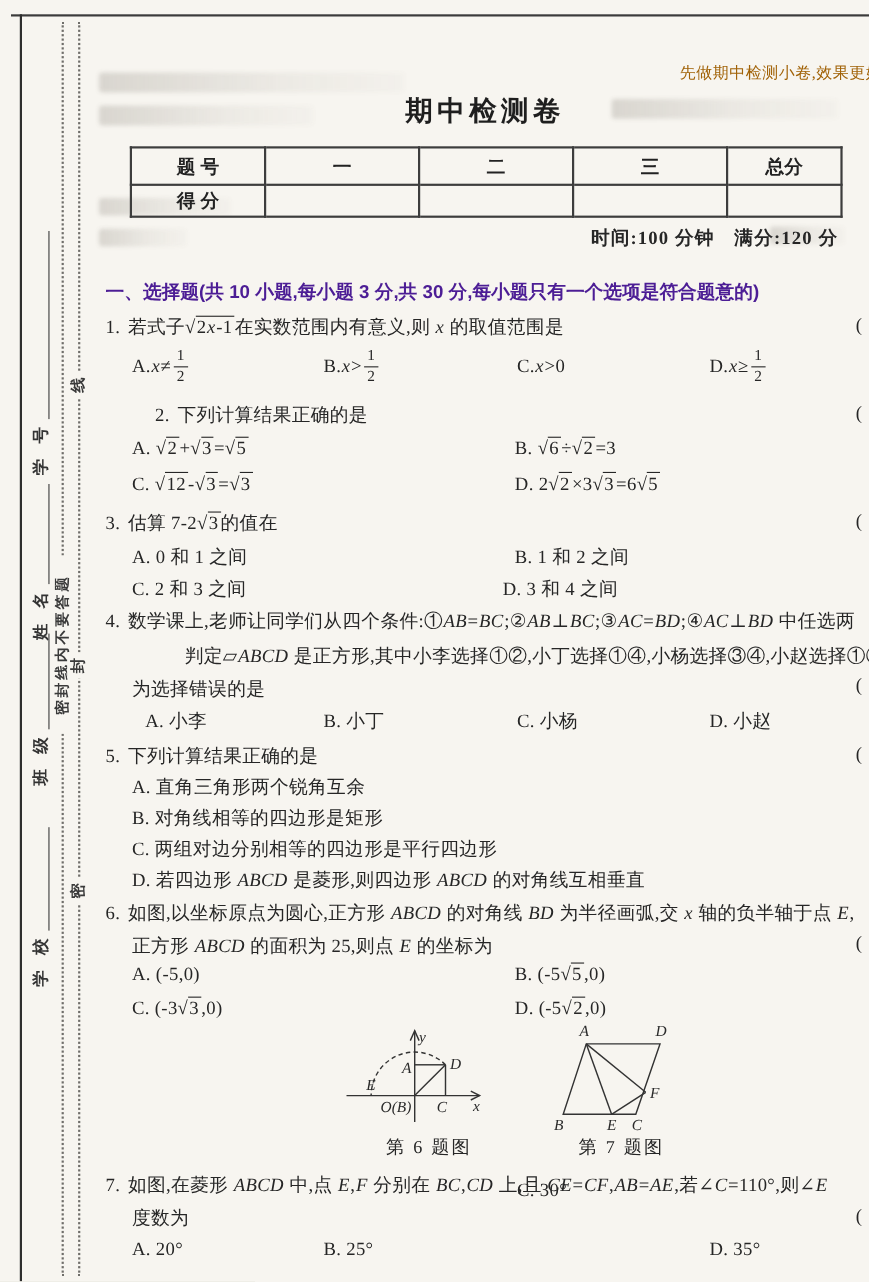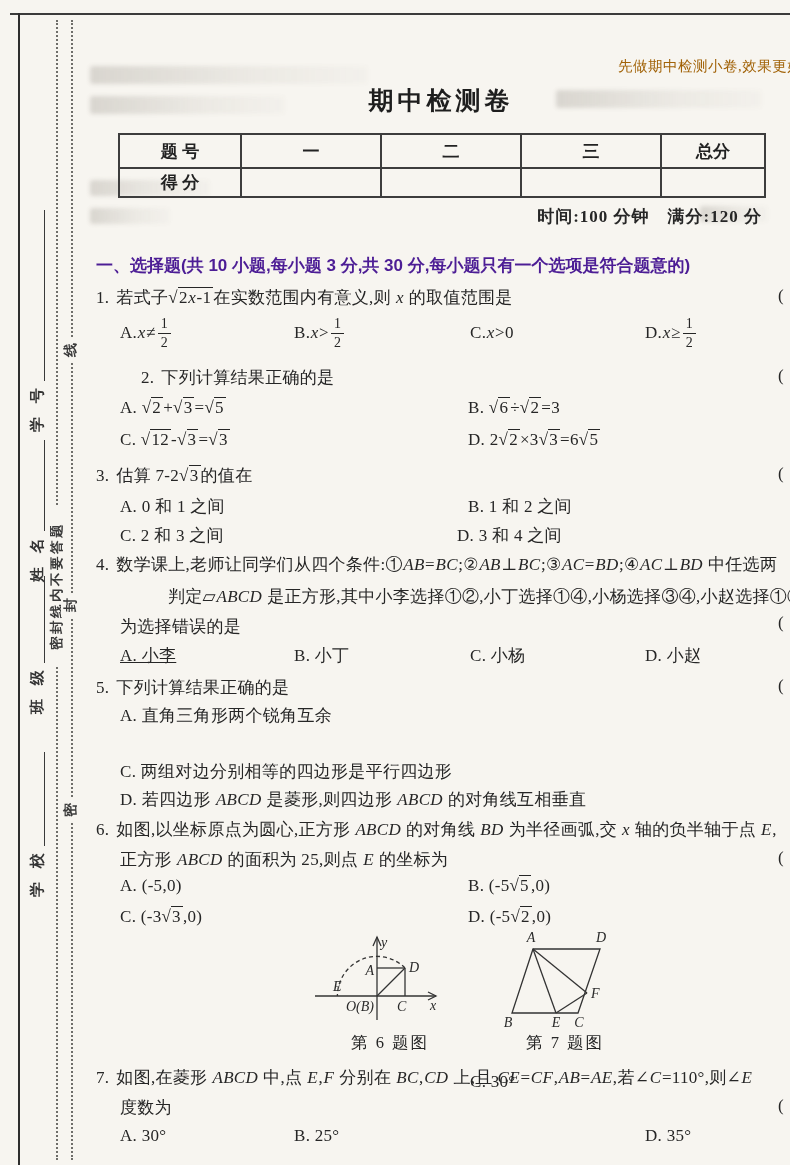--- a/index.html
+++ b/index.html
@@ -160,30 +160,31 @@
   <span class="opt" style="left:468px;top:495px;">B. 1 和 2 之间</span>
   <span class="opt" style="left:120px;top:524px;">C. 2 和 3 之间</span>
   <span class="opt" style="left:457px;top:524px;">D. 3 和 4 之间</span>
 
   <div class="abs stem" style="left:96px;top:553px;">
     <span class="qn">4.</span><span>数学课上,老师让同学们从四个条件:①<i>AB</i>=<i>BC</i>;②<i>AB</i>⊥<i>BC</i>;③<i>AC</i>=<i>BD</i>;④<i>AC</i>⊥<i>BD</i> 中任选两</span>
   </div>
   <div class="abs stem" style="left:120px;top:585px;margin-left:48px;">判定▱<i>ABCD</i> 是正方形,其中小李选择①②,小丁选择①④,小杨选择③④,小赵选择①③,你</div>
   <div class="abs stem" style="left:120px;top:615px;">为选择错误的是</div>
   <span class="paren" style="top:613px;">(</span>
-  <span class="opt" style="left:120px;top:644px;text-decoration:underline;">A. 小李</span>
+  <span class="opt" style="left:132px;top:644px;">A. 小李</span>
   <span class="opt" style="left:294px;top:644px;">B. 小丁</span>
   <span class="opt" style="left:470px;top:644px;">C. 小杨</span>
   <span class="opt" style="left:645px;top:644px;">D. 小赵</span>
 
   <div class="abs stem" style="left:96px;top:676px;">
     <span class="qn">5.</span><span>下列计算结果正确的是</span>
   </div>
   <span class="paren" style="top:676px;">(</span>
   <span class="opt" style="left:120px;top:704px;">A. 直角三角形两个锐角互余</span>
+  <span class="opt" style="left:120px;top:732px;">B. 对角线相等的四边形是矩形</span>
   <span class="opt" style="left:120px;top:760px;">C. 两组对边分别相等的四边形是平行四边形</span>
   <span class="opt" style="left:120px;top:788px;">D. 若四边形 <i>ABCD</i> 是菱形,则四边形 <i>ABCD</i> 的对角线互相垂直</span>
 
   <div class="abs stem" style="left:96px;top:818px;">
     <span class="qn">6.</span><span>如图,以坐标原点为圆心,正方形 <i>ABCD</i> 的对角线 <i>BD</i> 为半径画弧,交 <i>x</i> 轴的负半轴于点 <i>E</i>,</span>
   </div>
   <div class="abs stem" style="left:120px;top:848px;">正方形 <i>ABCD</i> 的面积为 25,则点 <i>E</i> 的坐标为</div>
   <span class="paren" style="top:848px;">(</span>
   <span class="opt" style="left:120px;top:876px;">A. (-5,0)</span>
   <span class="opt" style="left:468px;top:876px;">B. (-5<span class="sq"><span class="rd">√</span><span class="ov">5</span></span>,0)</span>
@@ -225,18 +226,18 @@
     <text x="109" y="107" text-anchor="middle">C</text>
     <text x="121" y="78">F</text>
   </svg>
   <div class="figcap" style="left:470px;top:1032px;width:190px;">第 7 题图</div>
 
   <div class="abs stem" style="left:96px;top:1066px;">
     <span class="qn">7.</span><span>如图,在菱形 <i>ABCD</i> 中,点 <i>E</i>,<i>F</i> 分别在 <i>BC</i>,<i>CD</i> 上,且 <i>CE</i>=<i>CF</i>,<i>AB</i>=<i>AE</i>,若∠<i>C</i>=110°,则∠<i>E</i></span>
   </div>
   <div class="abs stem" style="left:120px;top:1096px;">度数为</div>
   <span class="paren" style="top:1096px;">(</span>
-  <span class="opt" style="left:120px;top:1126px;">A. 30°</span>
+  <span class="opt" style="left:120px;top:1126px;">A. 20°</span>
   <span class="opt" style="left:294px;top:1126px;">B. 25°</span>
   <span class="opt" style="left:470px;top:1072px;">C. 30°</span>
   <span class="opt" style="left:645px;top:1126px;">D. 35°</span>
 
 </div>
 
 </body></html>

